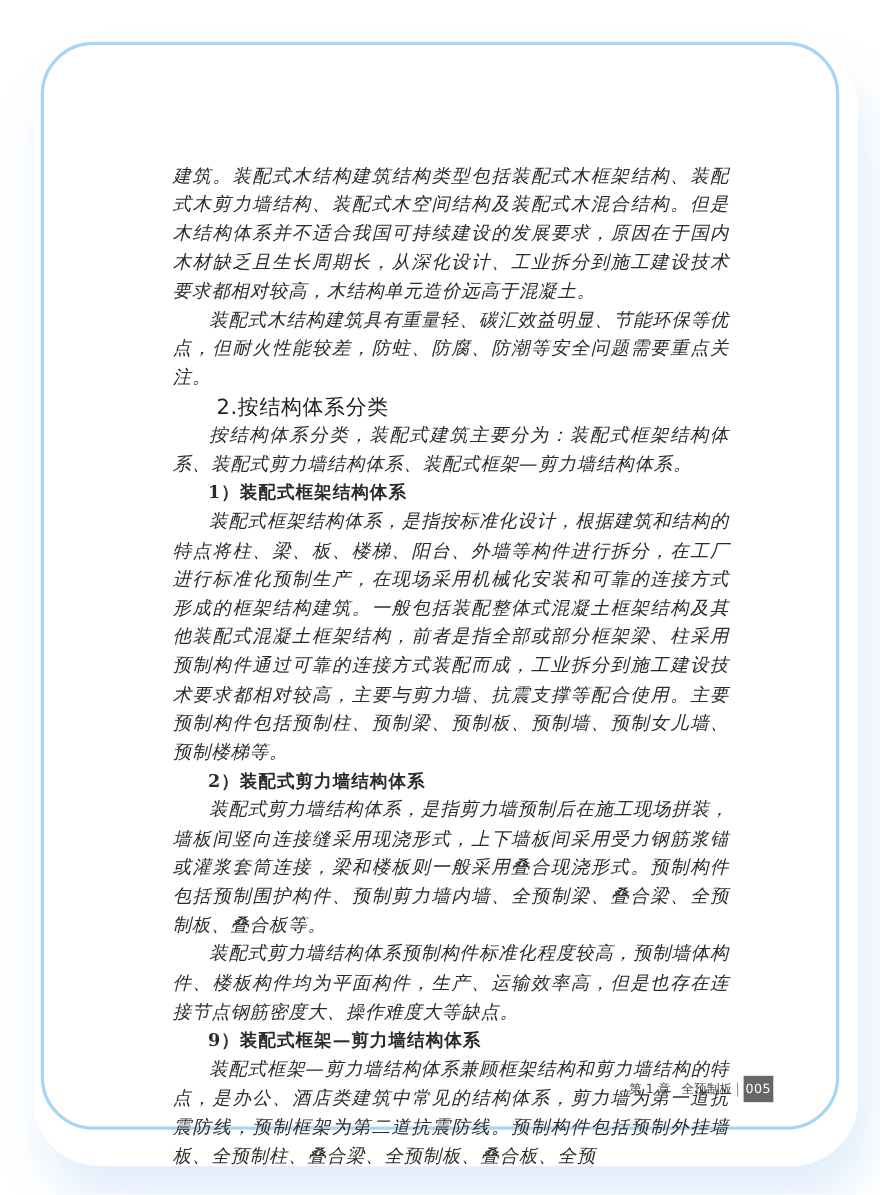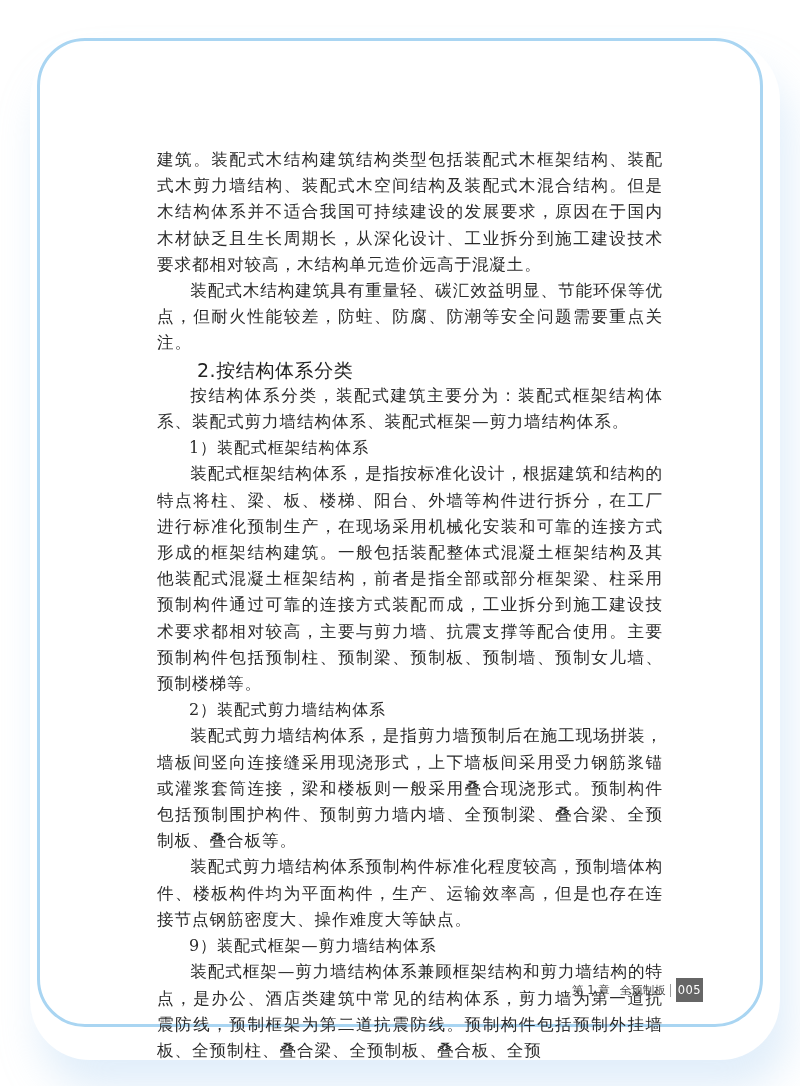--- a/index.html
+++ b/index.html
@@ -41,36 +41,37 @@
       width: 506px;
       color: #2b2b2b;
       font-size: 16.6px;
       line-height: 26.2px;
       letter-spacing: 0.9px;
       text-align: justify;
     }
     .content p {
       margin: 0;
       text-indent: 2em;
+      font-style: italic;
     }
     .content p.noindent {
       text-indent: 0;
     }
     .content h3 {
       margin: 0;
       font-family: "DejaVu Sans", "Liberation Sans", sans-serif;
       font-weight: normal;
       font-size: 19px;
       text-indent: 2.1em;
       letter-spacing: 0.6px;
       color: #222;
     }
     .content h4 {
       margin: 0;
-      font-weight: normal;
+      font-weight: bold;
       font-size: 16px;
       text-indent: 2em;
       color: #2b2b2b;
     }
     .footer {
       position: absolute;
       left: 572px;
       top: 982px;
       height: 16px;
       display: flex;

